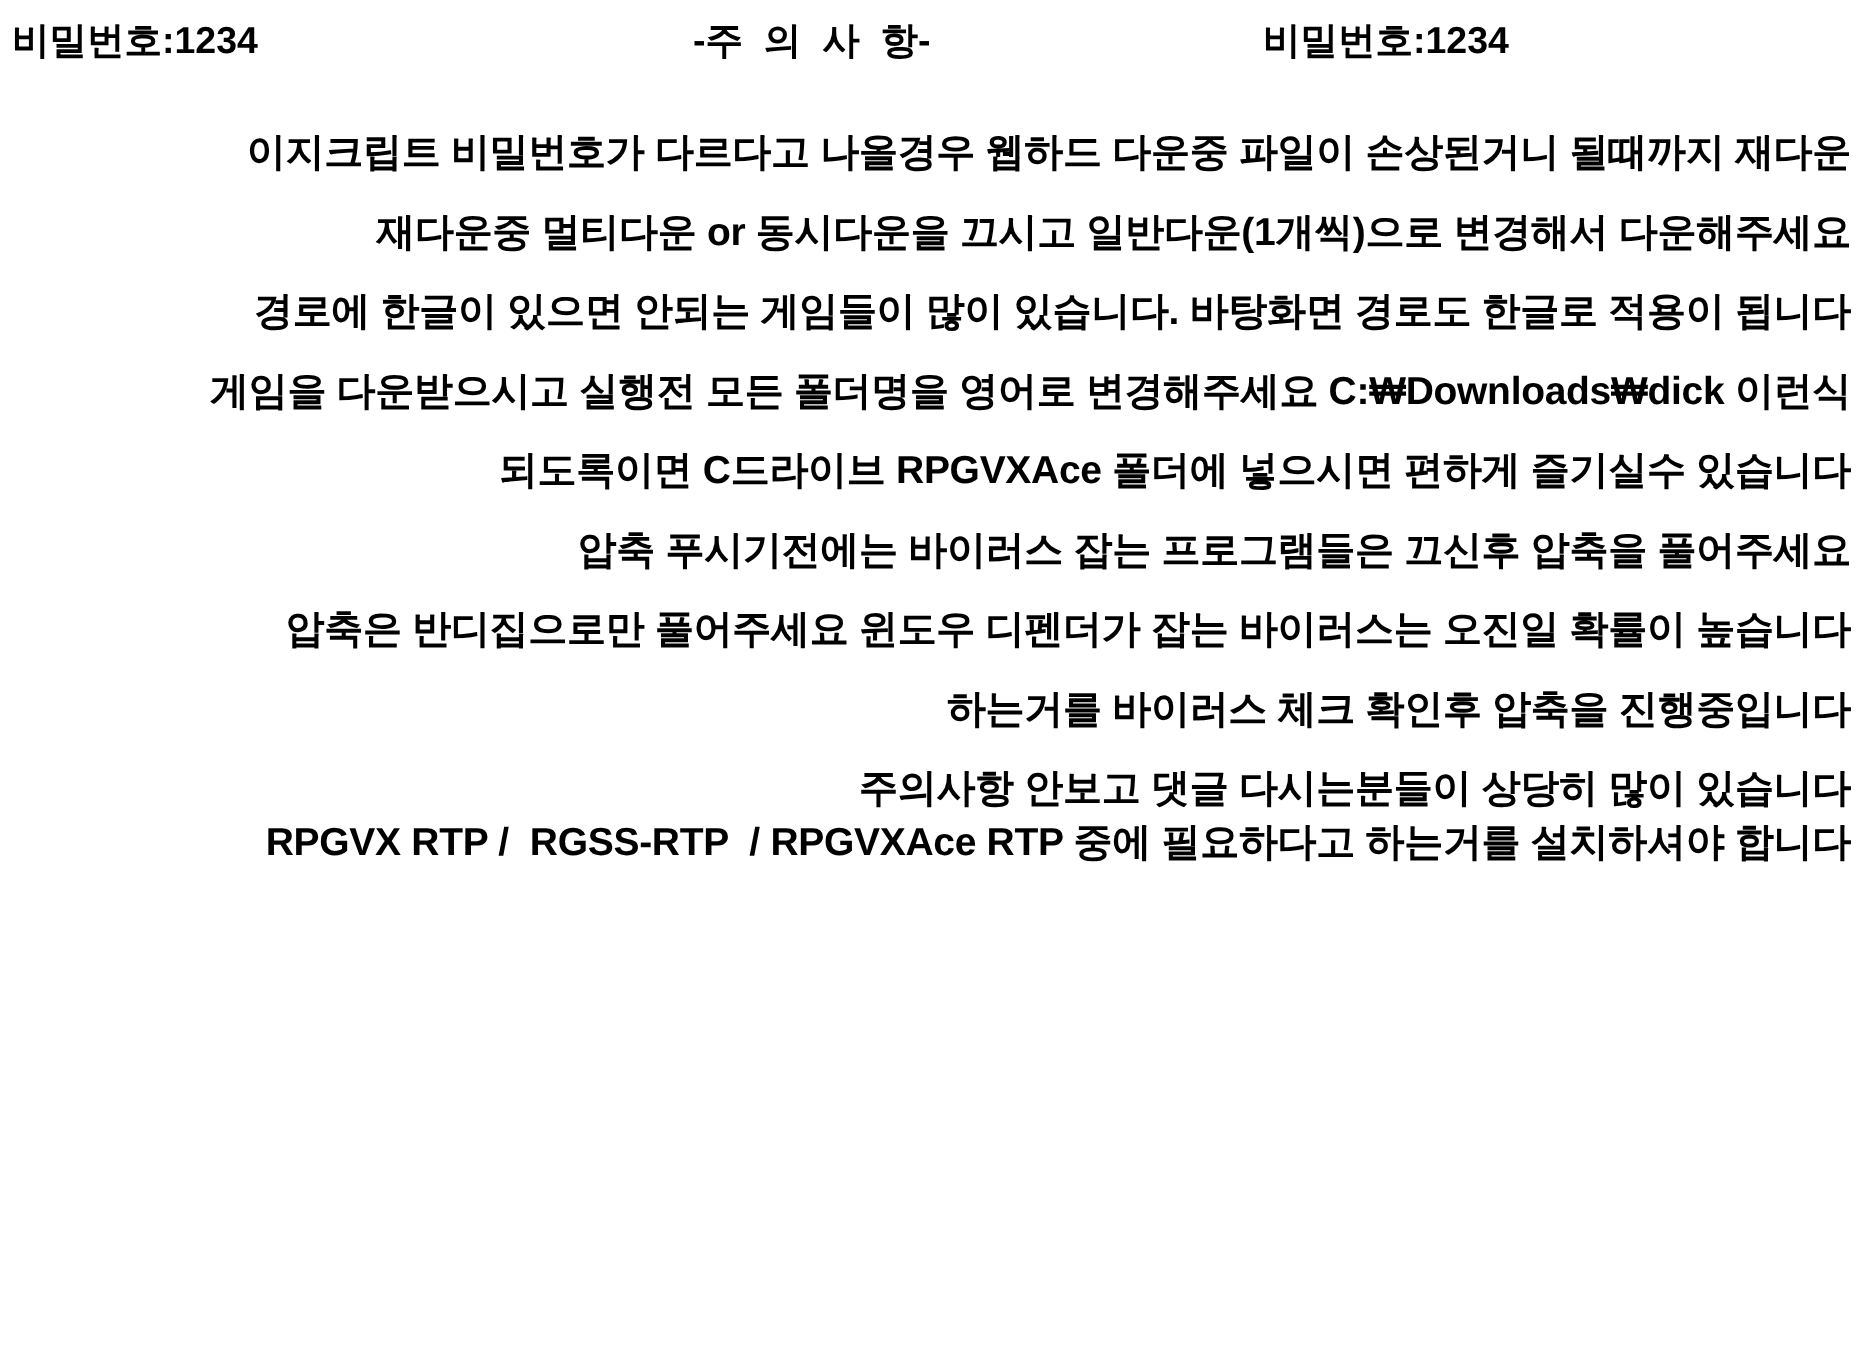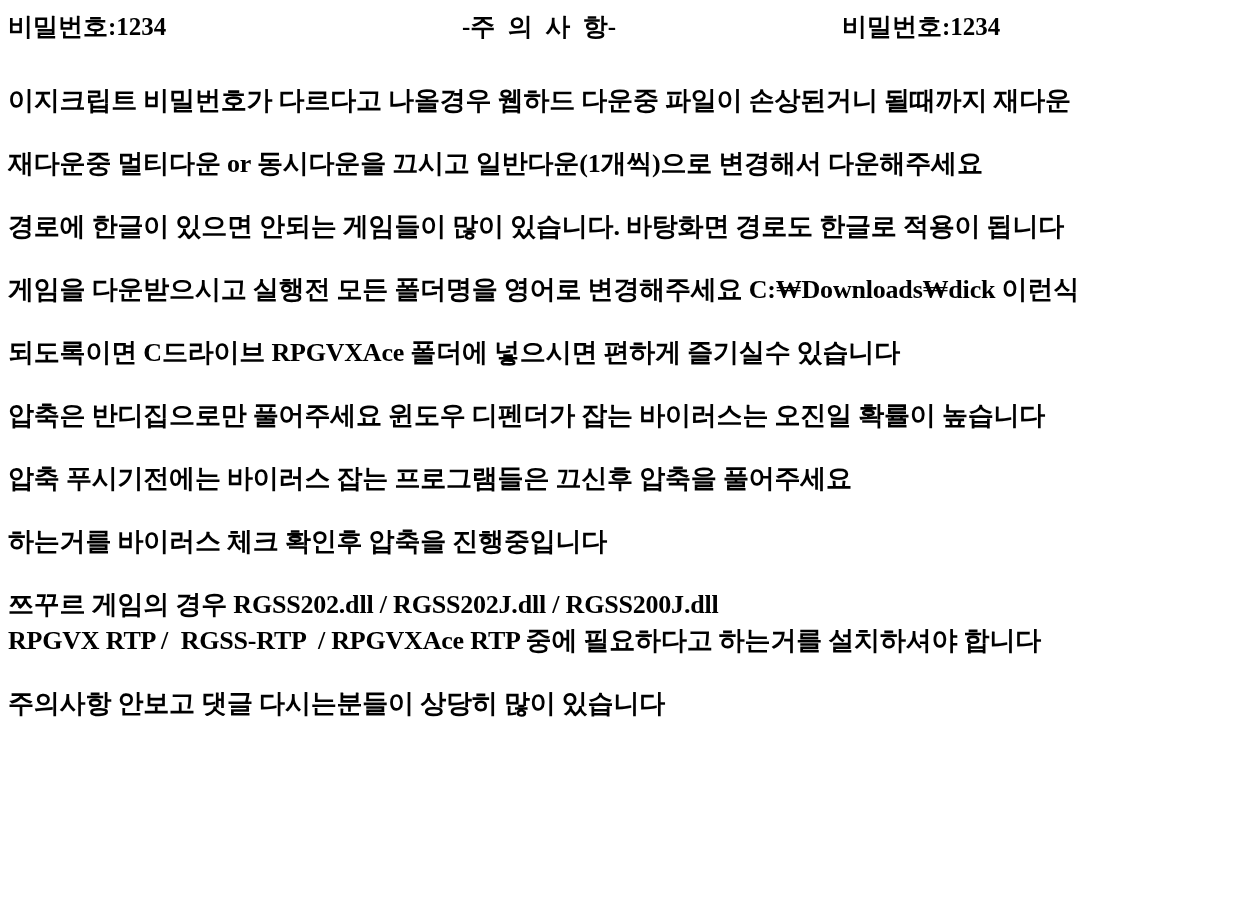--- a/index.html
+++ b/index.html
@@ -5,23 +5,24 @@
   html, body {
     margin: 0;
     padding: 0;
     background: #ffffff;
   }
   #page {
     position: relative;
     width: 1246px;
     height: 897px;
     background: #ffffff;
-    font-family: Liberation Serif, serif;
+    font-family: Liberation Sans, sans-serif;
     color: #000000;
     overflow: hidden;
+    text-align: right;
   }
   .header-row {
     position: relative;
     height: 52px;
     width: 100%;
   }
   .header-left,
   .header-center,
   .header-right {
     position: absolute;
@@ -33,52 +34,52 @@
   }
   .header-left { left: 8px; }
   .header-center { left: 422px; letter-spacing: 0px; margin-left: 40px; }
   .header-right { left: 842px; }
 
   .body-lines {
     position: absolute;
     top: 52px;
     left: 0;
     width: 1202px;
+    padding-left: 32px;
   }
   .line {
     font-size: 26px;
     font-weight: bold;
     white-space: pre;
     line-height: 30px;
     padding-left: 8px;
     letter-spacing: -0.2px;
   }
   
-  .line.gap-lg { margin-top: 33px; }
+  .line.gap-lg { margin-top: 23px; }
   .line.gap-sm { margin-top: 6px; }
   .line.first { margin-top: 34px; }
 </style>
 </head>
 <body>
 
 <div id="page">
 
   <div class="header-row">
     <div class="header-left">비밀번호:1234</div>
     <div class="header-center">-주  의  사  항-</div>
     <div class="header-right">비밀번호:1234</div>
   </div>
 
   <div class="body-lines">
     <div class="line first">이지크립트 비밀번호가 다르다고 나올경우 웹하드 다운중 파일이 손상된거니 될때까지 재다운</div>
     <div class="line gap-lg">재다운중 멀티다운 or 동시다운을 끄시고 일반다운(1개씩)으로 변경해서 다운해주세요</div>
     <div class="line gap-lg">경로에 한글이 있으면 안되는 게임들이 많이 있습니다. 바탕화면 경로도 한글로 적용이 됩니다</div>
     <div class="line gap-lg">게임을 다운받으시고 실행전 모든 폴더명을 영어로 변경해주세요 C:₩Downloads₩dick 이런식</div>
     <div class="line gap-lg">되도록이면 C드라이브 RPGVXAce 폴더에 넣으시면 편하게 즐기실수 있습니다</div>
+    <div class="line gap-lg">압축 푸시기전에는 바이러스 잡는 프로그램들은 끄신후 압축을 풀어주세요</div>
     <div class="line gap-lg">압축은 반디집으로만 풀어주세요 윈도우 디펜더가 잡는 바이러스는 오진일 확률이 높습니다</div>
-    <div class="line gap-lg">압축 푸시기전에는 바이러스 잡는 프로그램들은 끄신후 압축을 풀어주세요</div>
     <div class="line gap-lg">하는거를 바이러스 체크 확인후 압축을 진행중입니다</div>
-    <div class="line gap-lg">쯔꾸르 게임의 경우 RGSS202.dll / RGSS202J.dll / RGSS200J.dll</div>
+    <div class="line gap-lg">주의사항 안보고 댓글 다시는분들이 상당히 많이 있습니다</div>
     <div class="line gap-sm">RPGVX RTP /  RGSS-RTP  / RPGVXAce RTP 중에 필요하다고 하는거를 설치하셔야 합니다</div>
-    <div class="line gap-lg">주의사항 안보고 댓글 다시는분들이 상당히 많이 있습니다</div>
   </div>
 
 </div>
 
 </body></html>

